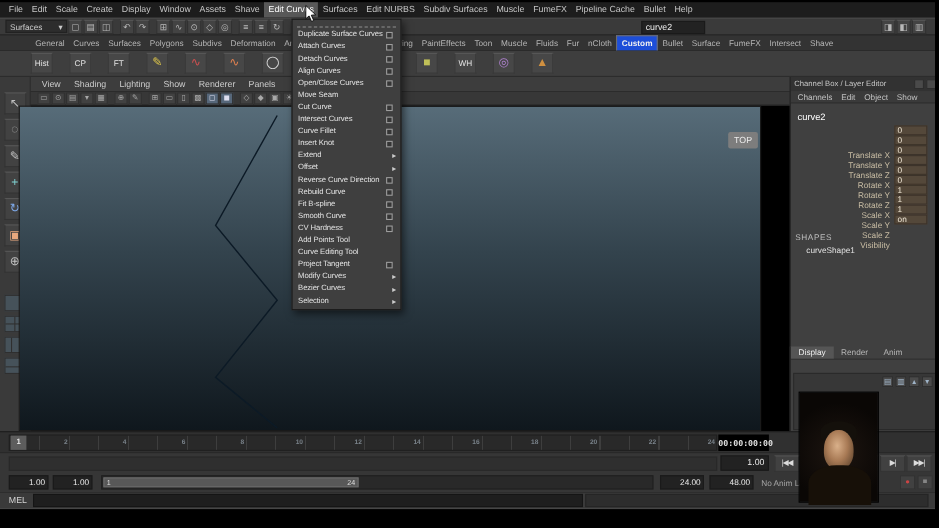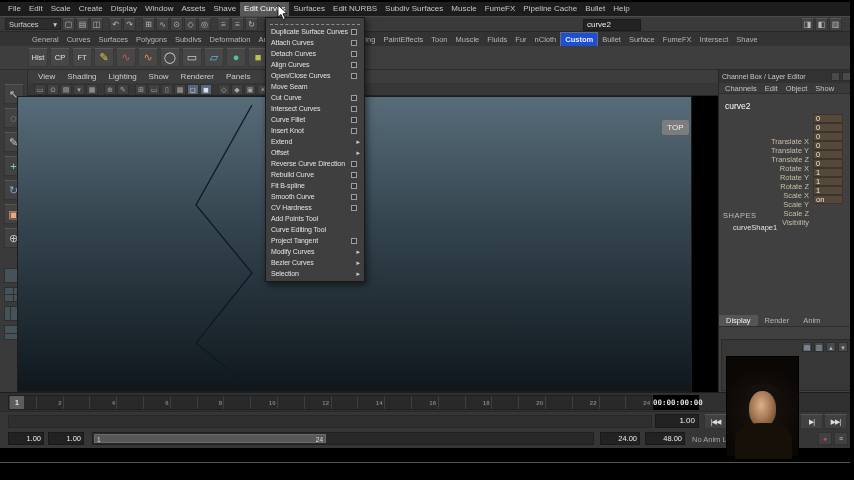--- a/index.html
+++ b/index.html
@@ -24,21 +24,21 @@
   .sl-icon{width:13px;height:13px;margin-left:1px;background:#434343;border:1px solid #313131;border-top-color:#565656;font-size:8px;line-height:11px;text-align:center;color:#b8b8b8;}
   .sl-field{position:absolute;left:583px;top:2px;width:58px;height:12px;background:#222;border:1px solid #1a1a1a;font-size:8px;line-height:10px;padding-left:3px;color:#ececec;}
   .sl-right{position:absolute;right:8px;top:1px;display:flex;}
 
   
   .shelftabs{left:0;top:32px;width:850px;height:14px;background:#333;display:flex;align-items:flex-end;padding-left:28px;}
   .shelf-tab{font-size:7.5px;line-height:13px;padding:0 4px;color:#b5b5b5;white-space:nowrap;}
   .shelf-tab.active{background:#1d4ed8;color:#f0f0f0;border:1px solid #6d6d6d;border-bottom:none;font-weight:bold;}
 
   
-  .shelf{left:0;top:46px;width:850px;height:24px;background:#3e3e3e;border-bottom:1px solid #2c2c2c;display:flex;align-items:center;padding-left:28px;gap:2px;}
+  .shelf{left:0;top:46px;width:850px;height:24px;background:#3e3e3e;border-bottom:1px solid #2c2c2c;display:flex;align-items:center;padding-left:28px;gap:15px;}
   .shelf-btn{min-width:20px;height:19px;background:#474747;border:1px solid #393939;border-top-color:#585858;display:flex;align-items:center;justify-content:center;font-size:7.5px;color:#ccc;padding:0 2px;}
   .shelf-btn .s-label{color:#e2e2e2;}
   .shelf-btn .s-glyph{font-size:11px;line-height:17px;}
 
   
   .toolbox{left:0;top:70px;width:28px;height:322px;background:#3a3a3a;border-right:1px solid #2c2c2c;display:flex;flex-direction:column;align-items:center;padding-top:14px;gap:4px;}
   .tool-btn{width:20px;height:20px;background:#424242;border:1px solid #333;border-top-color:#575757;color:#c2c2c2;font-size:11px;line-height:18px;text-align:center;}
   .layouts{margin-top:16px;display:flex;flex-direction:column;gap:4px;align-items:center;}
   .pane-btn{width:20px;height:15px;background:#46525a;border:1px solid #2f2f2f;background-repeat:no-repeat;}
   .layouts .pane-btn:nth-child(2){background-image:linear-gradient(#2f2f2f,#2f2f2f),linear-gradient(#2f2f2f,#2f2f2f);background-size:1px 100%,100% 1px;background-position:center,center;}
@@ -610,20 +610,25 @@
     <div class="anim-layer-label">No Anim Layer</div>
     <div class="rk-icons">
 
         <span class="rk-btn" style="color: rgb(204, 68, 68);">●</span>
 
         <span class="rk-btn" style="color: rgb(192, 192, 192);">≡</span>
 
     </div>
   </div>
 
+  <div class="abs cmdline">
+    <span class="mel-label">MEL</span>
+    <div class="cmd-input"></div>
+    <div class="cmd-result"></div>
+  </div>
 
   <div class="abs win-bottom-edge"></div>
   <div class="abs black-bottom"></div>
 
   <div class="abs dropdown">
     <div class="tear-off"></div>
 
       <div class="menu-item">
         <span class="mi-label">Duplicate Surface Curves</span>
         <span class="mi-right">

